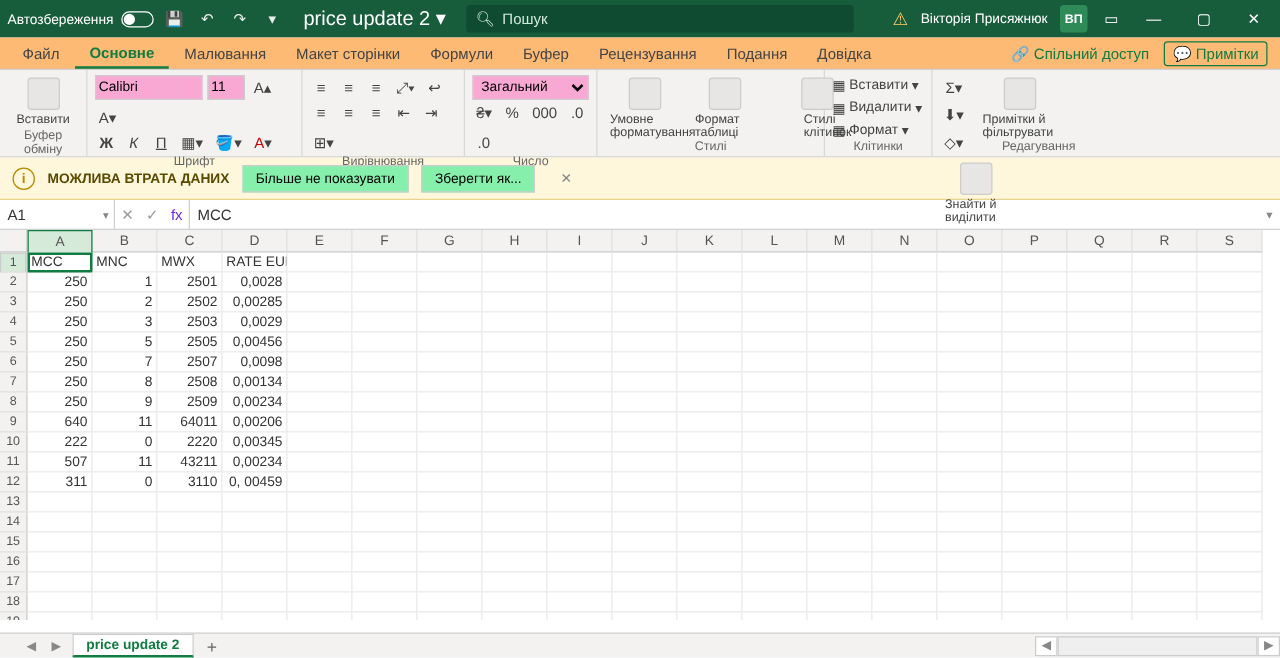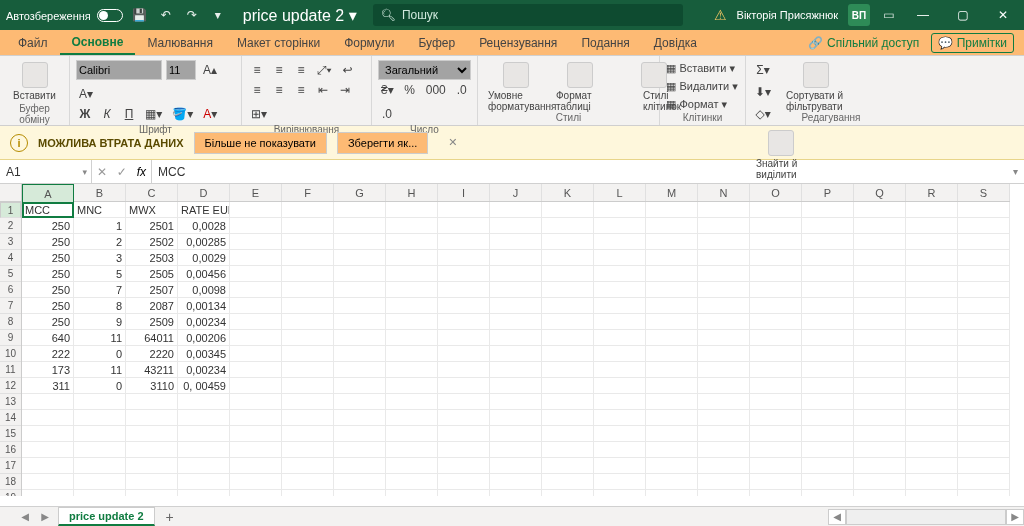--- a/index.html
+++ b/index.html
@@ -24,40 +24,40 @@
   .tab.active { color: #107c41; border-bottom: 2px solid #107c41; font-weight: 600; }
   .tabs .right { margin-left: auto; display: flex; align-items: center; gap: 12px; padding-right: 10px; }
   .rlink { color: #107c41; font-size: 12px; }
   .rlink.strong { border: 1px solid #107c41; padding: 2px 6px; border-radius: 3px; }
 
   
   .ribbon { height: 70px; background: #f3f2f1; display: flex; border-bottom: 1px solid #cfcfcf; }
   .rgroup { border-right: 1px solid #d8d8d8; padding: 4px 6px 2px; display: flex; flex-direction: column; justify-content: space-between; }
   .rgroup .ctl { display: flex; gap: 4px; flex-wrap: wrap; align-items: center; }
   .rgroup .label { font-size: 10px; color: #666; text-align: center; }
-  .sel { border: 1px solid #ccc; background: #a3a3a3; height: 20px; font-size: 11px; padding: 0 2px; }
+  .sel { border: 1px solid #ccc; background: #f9a8d4; height: 20px; font-size: 11px; padding: 0 2px; }
   .btn { border: 1px solid transparent; background: transparent; height: 20px; min-width: 18px; padding: 0 2px; font-size: 12px; color: #444; display: inline-flex; align-items: center; justify-content: center; }
   .bigbtn { display: flex; flex-direction: column; align-items: center; gap: 2px; font-size: 10px; color: #444; padding: 2px 4px; }
   .bigbtn .ic { width: 26px; height: 26px; background: #e8e6e4; border: 1px solid #ccc; border-radius: 3px; }
   .stackcol { display:flex; flex-direction:column; gap:2px; }
   .stackcol .row { display:flex; align-items:center; gap:3px; font-size:11px; color:#444; }
 
   
   .warnbar { height: 34px; background: #fef7dc; border-bottom: 1px solid #e8d58a; display: flex; align-items: center; padding: 0 10px; gap: 10px; font-size: 11px; color: #5a4a00; }
   .warnbar .icon { width: 18px; height: 18px; border-radius: 50%; border: 1px solid #b58b00; color: #b58b00; display:flex; align-items:center; justify-content:center; font-weight:bold; }
   .warnbar .title { font-weight: 600; }
   .warnbar .msg { flex:1; }
-  .wbtn { background: #fdba74; border: 1px solid #ccc; padding: 4px 10px; font-size: 11px; }
+  .wbtn { background: #86efac; border: 1px solid #ccc; padding: 4px 10px; font-size: 11px; }
 
   
   .fbar { height: 24px; border-bottom: 1px solid #d0d0d0; display: flex; align-items: stretch; background: #fff; }
   .namebox { width: 92px; border-right: 1px solid #d0d0d0; display: flex; align-items: center; padding: 0 6px; font-size: 12px; position:relative; }
   .namebox .dd { position:absolute; right:4px; font-size:9px; color:#888; }
   .fctl { width: 60px; border-right: 1px solid #d0d0d0; display:flex; align-items:center; justify-content:space-around; color:#999; }
-  .fx { font-style: italic; font-size: 12px; color:#000000; }
+  .fx { font-size: 12px; color:#6d28d9; }
   .finput { flex:1; padding: 0 6px; display:flex; align-items:center; font-size:12px; position:relative; }
   .finput .expand { position:absolute; right:6px; color:#888; font-size:10px; }
 
   
   .gridwrap { position: relative; height: 312px; overflow: hidden; }
   .corner { position:absolute; left:0; top:0; width:22px; height:18px; background:#f3f2f1; border-right:1px solid #ccc; border-bottom:1px solid #ccc; }
   .colheads { position:absolute; left:22px; top:0; height:18px; display:flex; background:#f3f2f1; border-bottom:1px solid #ccc; }
   .colheads div { width:52px; border-right:1px solid #e0e0e0; text-align:center; font-size:11px; color:#555; line-height:18px; }
   .colheads div.sel { background:#d6ead9; border:1px solid #107c41; }
   .rowheads { position:absolute; left:0; top:18px; width:22px; background:#f3f2f1; border-right:1px solid #ccc; }
@@ -211,21 +211,21 @@
   </div>
   <div class="rgroup" style="width:170px; border-right:none;">
     <div class="ctl" style="height:48px; align-items:flex-start;">
       <div class="stackcol" style="margin-right:4px;">
         <button class="btn">Σ▾</button>
         <button class="btn">⬇▾</button>
         <button class="btn">◇▾</button>
       </div>
       <div class="bigbtn">
           <span class="ic"></span>
-          <span style="width:60px;">Сортувати й фільтрувати</span>
+          <span style="width:60px;">Примітки й фільтрувати</span>
         </div>
       <div class="bigbtn">
           <span class="ic"></span>
           <span style="width:50px;">Знайти й виділити</span>
         </div>
     </div>
     <div class="label">Редагування</div>
   </div>
 </div>
 
@@ -420,21 +420,21 @@
         <div class="cell"></div>
         <div class="cell"></div>
         <div class="cell"></div>
         <div class="cell"></div>
         <div class="cell"></div>
         <div class="cell"></div>
       </div>
       <div class="row">
         <div class="cell r">250</div>
         <div class="cell r">8</div>
-        <div class="cell r">2087</div>
+        <div class="cell r">2508</div>
         <div class="cell r">0,00134</div>
         <div class="cell"></div>
         <div class="cell"></div>
         <div class="cell"></div>
         <div class="cell"></div>
         <div class="cell"></div>
         <div class="cell"></div>
         <div class="cell"></div>
         <div class="cell"></div>
         <div class="cell"></div>
@@ -502,21 +502,21 @@
         <div class="cell"></div>
         <div class="cell"></div>
         <div class="cell"></div>
         <div class="cell"></div>
         <div class="cell"></div>
         <div class="cell"></div>
         <div class="cell"></div>
         <div class="cell"></div>
       </div>
       <div class="row">
-        <div class="cell r">173</div>
+        <div class="cell r">507</div>
         <div class="cell r">11</div>
         <div class="cell r">43211</div>
         <div class="cell r">0,00234</div>
         <div class="cell"></div>
         <div class="cell"></div>
         <div class="cell"></div>
         <div class="cell"></div>
         <div class="cell"></div>
         <div class="cell"></div>
         <div class="cell"></div>

